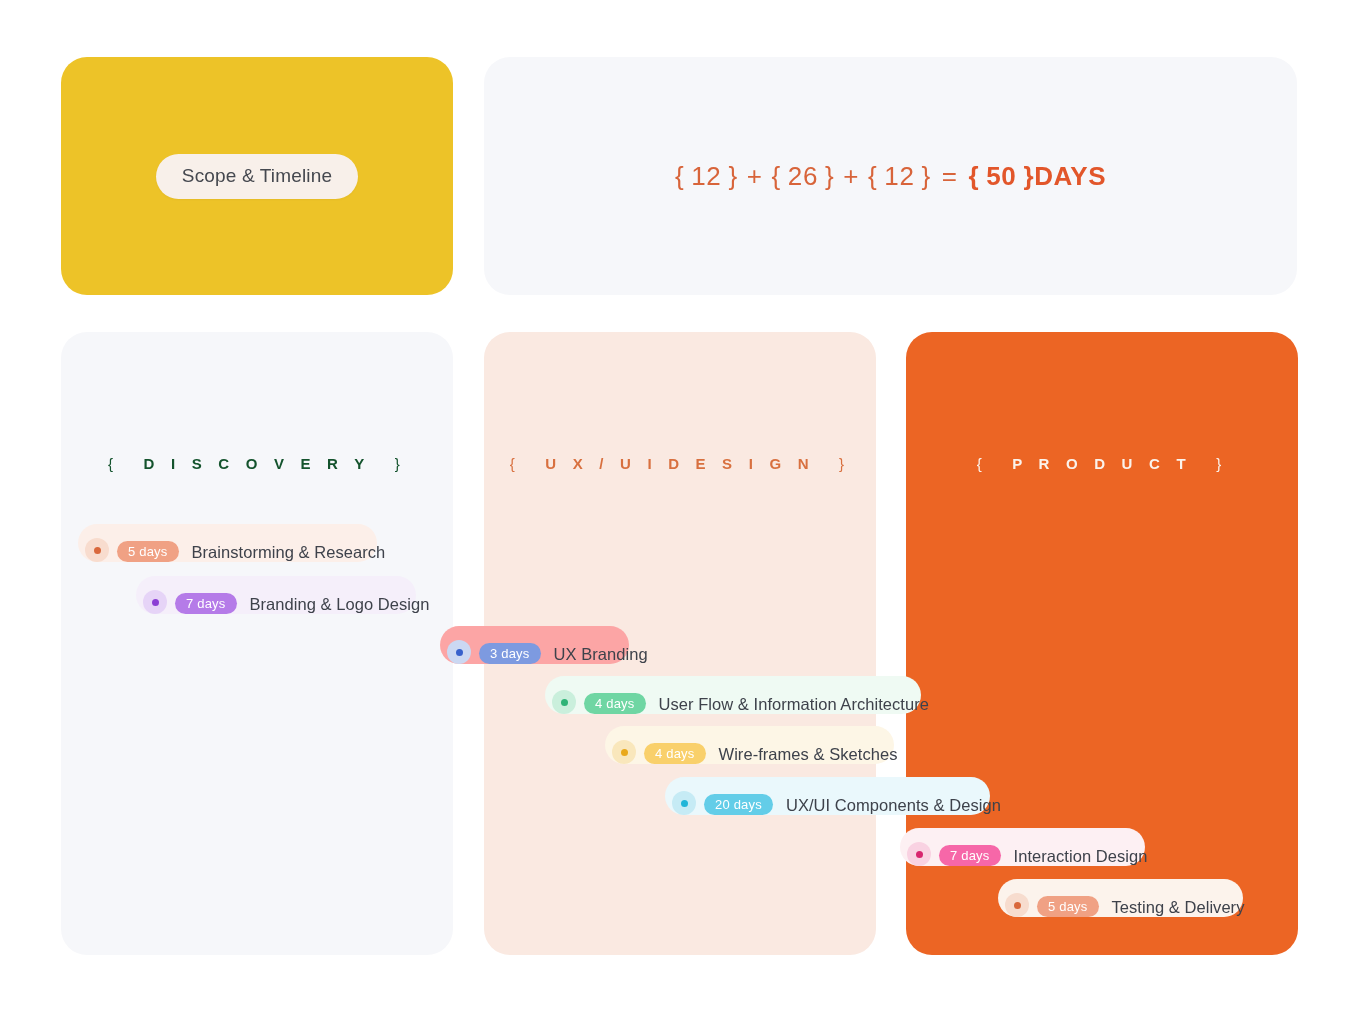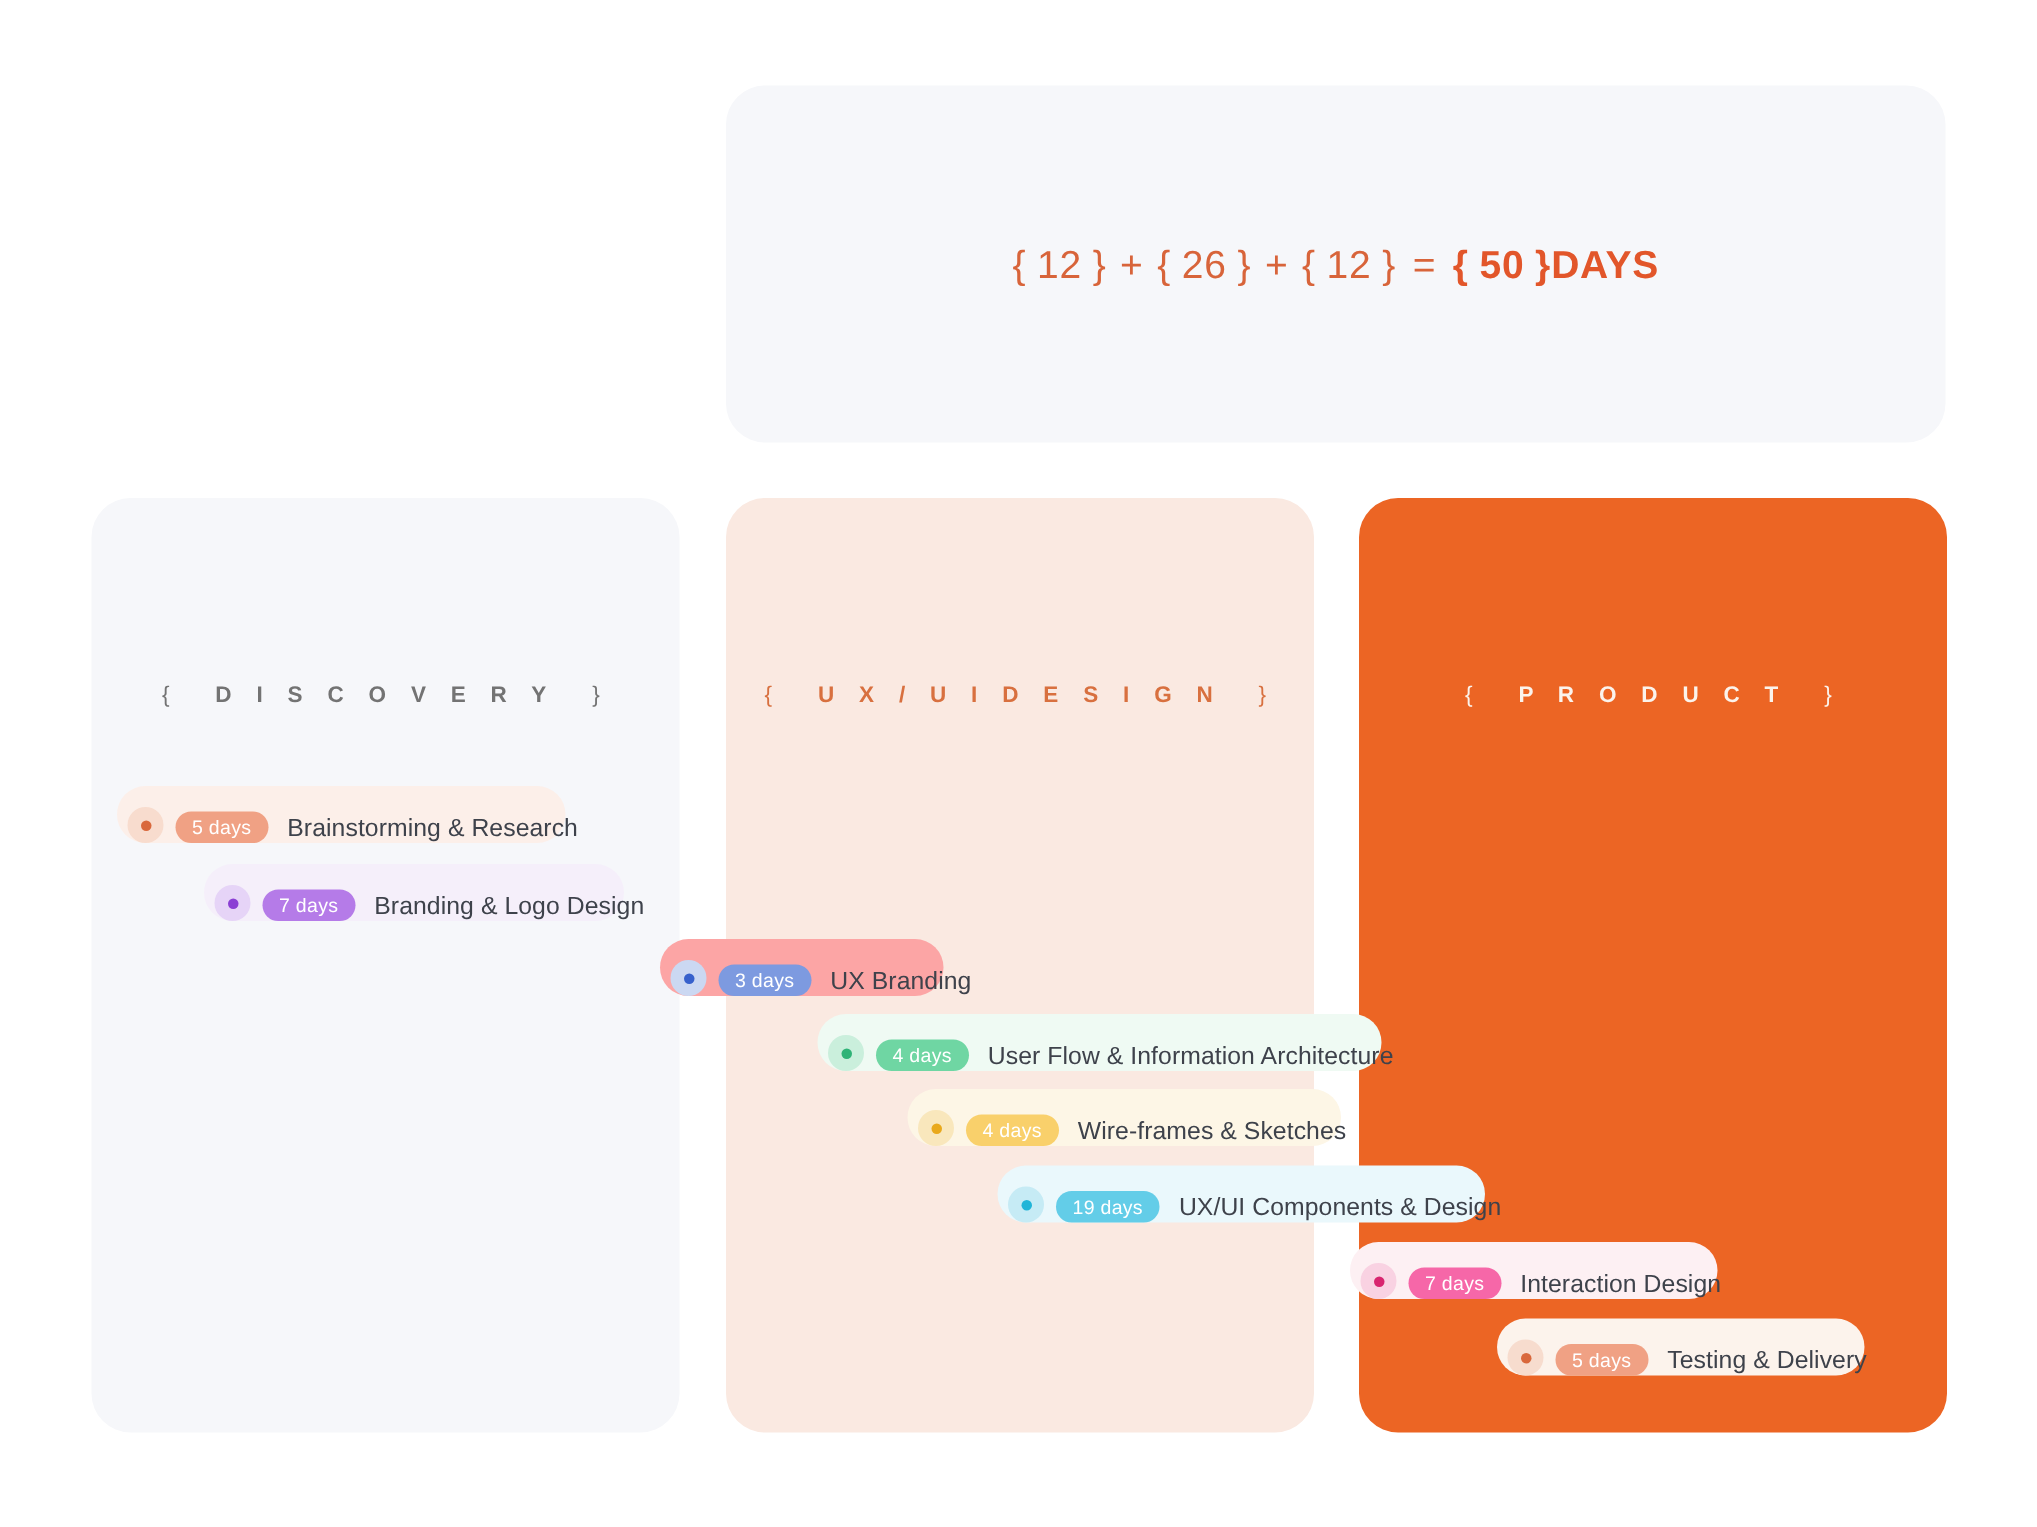--- a/index.html
+++ b/index.html
@@ -170,20 +170,23 @@
   #pill-4 { left: 605px; top: 726px; width: 289px; background: #FDF6E6; }
   #pill-5 { left: 665px; top: 777px; width: 325px; background: #EAF8FC; }
   #pill-6 { left: 900px; top: 828px; width: 245px; background: #FDF0F3; }
   #pill-7 { left: 998px; top: 879px; width: 245px; background: #FCF3EC; }
 </style>
 </head>
 <body>
 
 <div class="board">
 
+  <div class="card-scope">
+    <button class="scope-btn">Scope &amp; Timeline</button>
+  </div>
 
   <div class="card-total">
     <div class="equation">
       <span class="term">{</span>
       <span class="term" style="margin:0 7px">12</span>
       <span class="term">}</span>
       <span class="op">+</span>
       <span class="term">{</span>
       <span class="term" style="margin:0 7px">26</span>
       <span class="term">}</span>
@@ -196,21 +199,21 @@
       <span class="total" style="margin:0 7px">50</span>
       <span class="total">}</span>
       <span class="daysword">DAYS</span>
     </div>
   </div>
 
   <div class="col-card card-discovery" style="background: rgb(246, 247, 250);"></div>
   <div class="col-card card-uxui" style="background: rgb(250, 233, 225);"></div>
   <div class="col-card card-product" style="background: rgb(236, 101, 36);"></div>
 
-  <div class="col-title title-discovery" style="color: #737373;">
+  <div class="col-title title-discovery" style="color: #14532d;">
     <span class="brace">{</span>
     <span style="margin:0 14px">D I S C O V E R Y</span>
     <span class="brace">}</span>
   </div>
 
   <div class="col-title title-uxui" style="color: rgb(216, 112, 63);">
     <span class="brace">{</span>
     <span style="margin:16px 14px">U X / U I   D E S I G N</span>
     <span class="brace">}</span>
   </div>
@@ -258,21 +261,21 @@
         <span class="dot" style="background: rgb(233, 169, 28);"></span>
       </span>
     <span class="days" style="background: rgb(249, 208, 107);">4 days</span>
     <span class="tasklabel">Wire-frames &amp; Sketches</span>
   </div>
 
   <div class="pill" id="pill-5" style="background: rgb(234, 248, 252);">
     <span class="dotwrap" style="background: rgb(198, 235, 245);">
         <span class="dot" style="background: rgb(33, 181, 216);"></span>
       </span>
-    <span class="days" style="background: rgb(99, 205, 232);">19 days</span>
+    <span class="days" style="background: rgb(99, 205, 232);">20 days</span>
     <span class="tasklabel">UX/UI Components &amp; Design</span>
   </div>
 
   <div class="pill" id="pill-6" style="background: rgb(253, 240, 243);">
     <span class="dotwrap" style="background: rgb(249, 210, 226);">
         <span class="dot" style="background: rgb(216, 37, 111);"></span>
       </span>
     <span class="days" style="background: rgb(246, 103, 168);">7 days</span>
     <span class="tasklabel">Interaction Design</span>
   </div>

